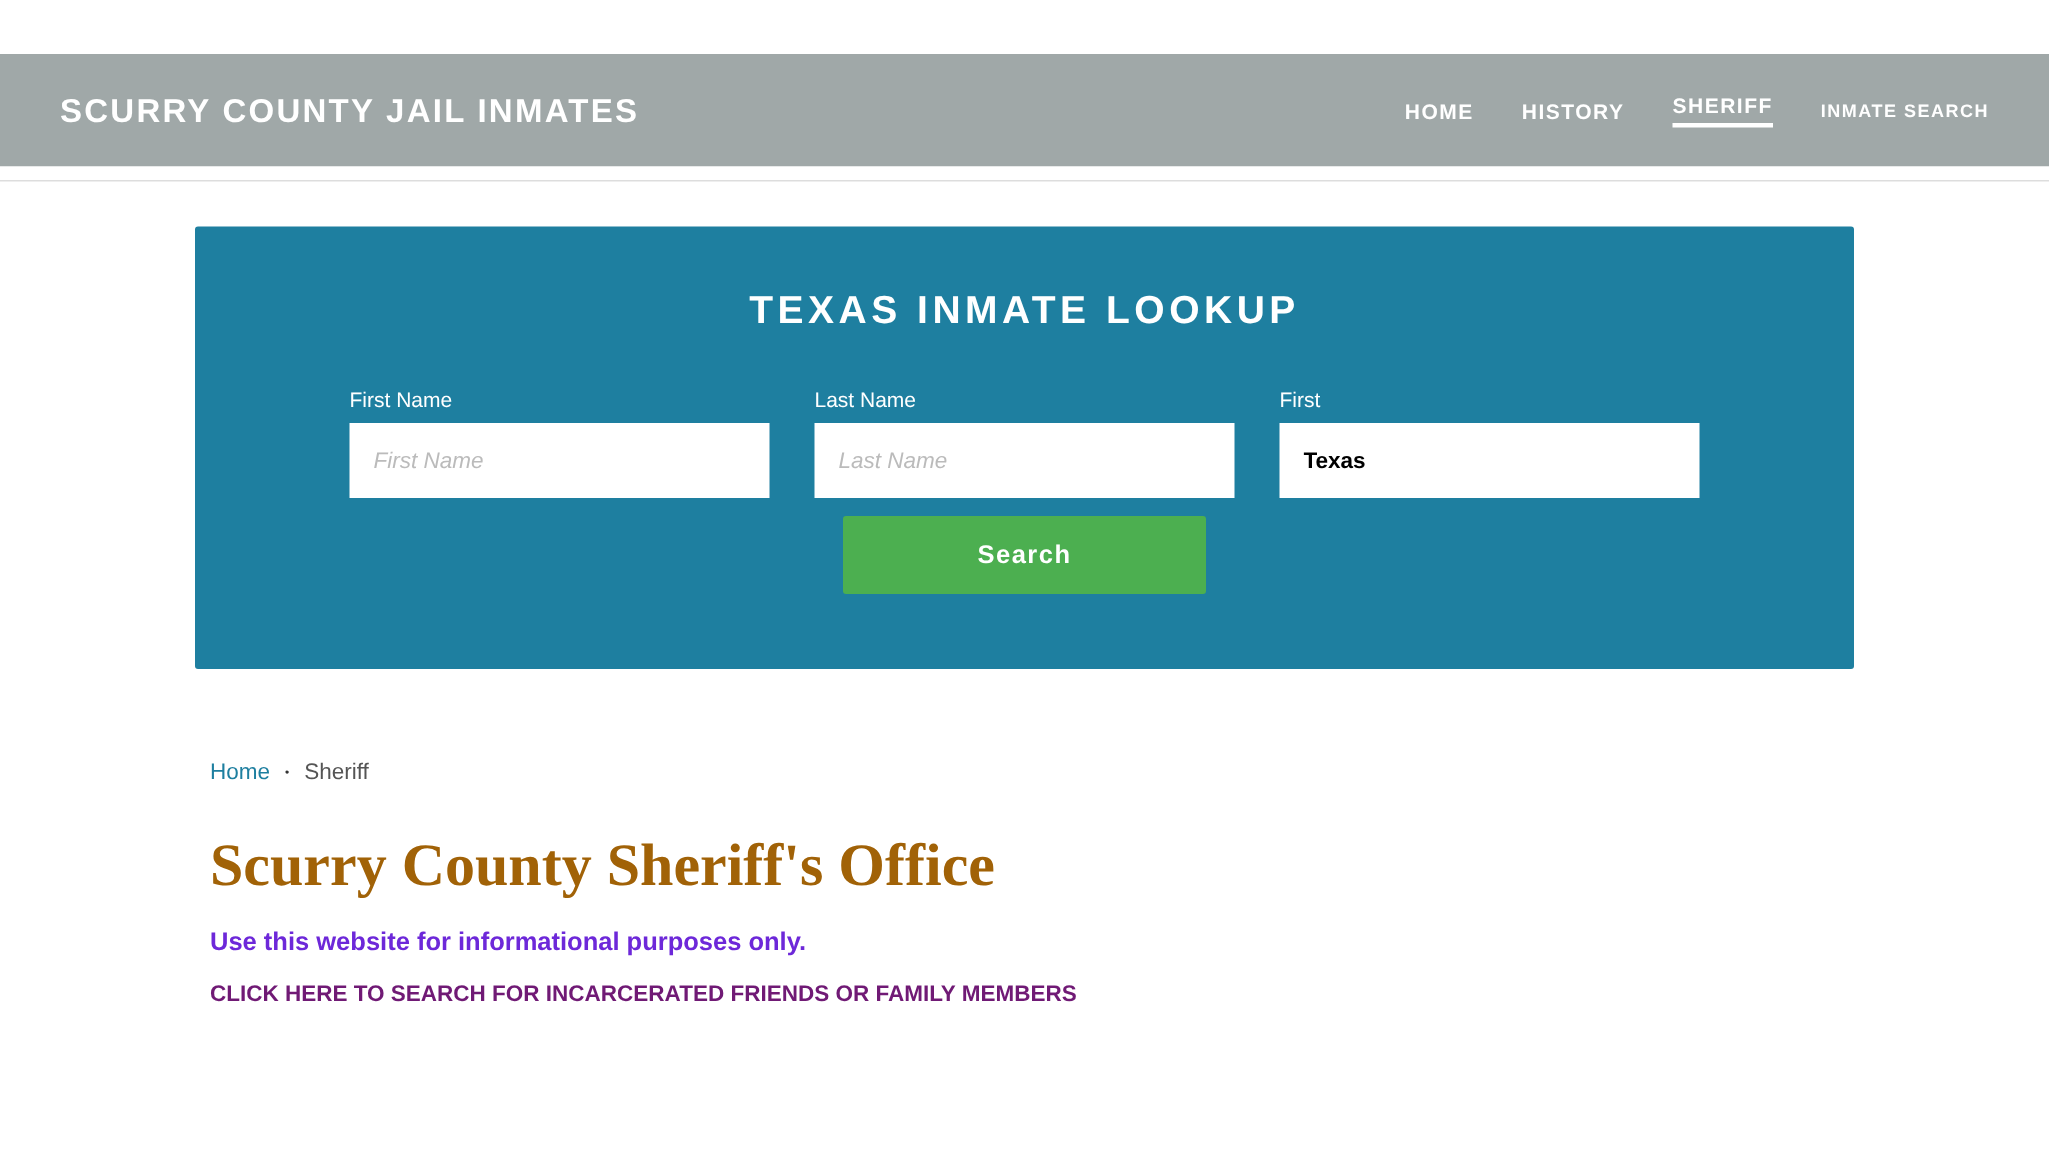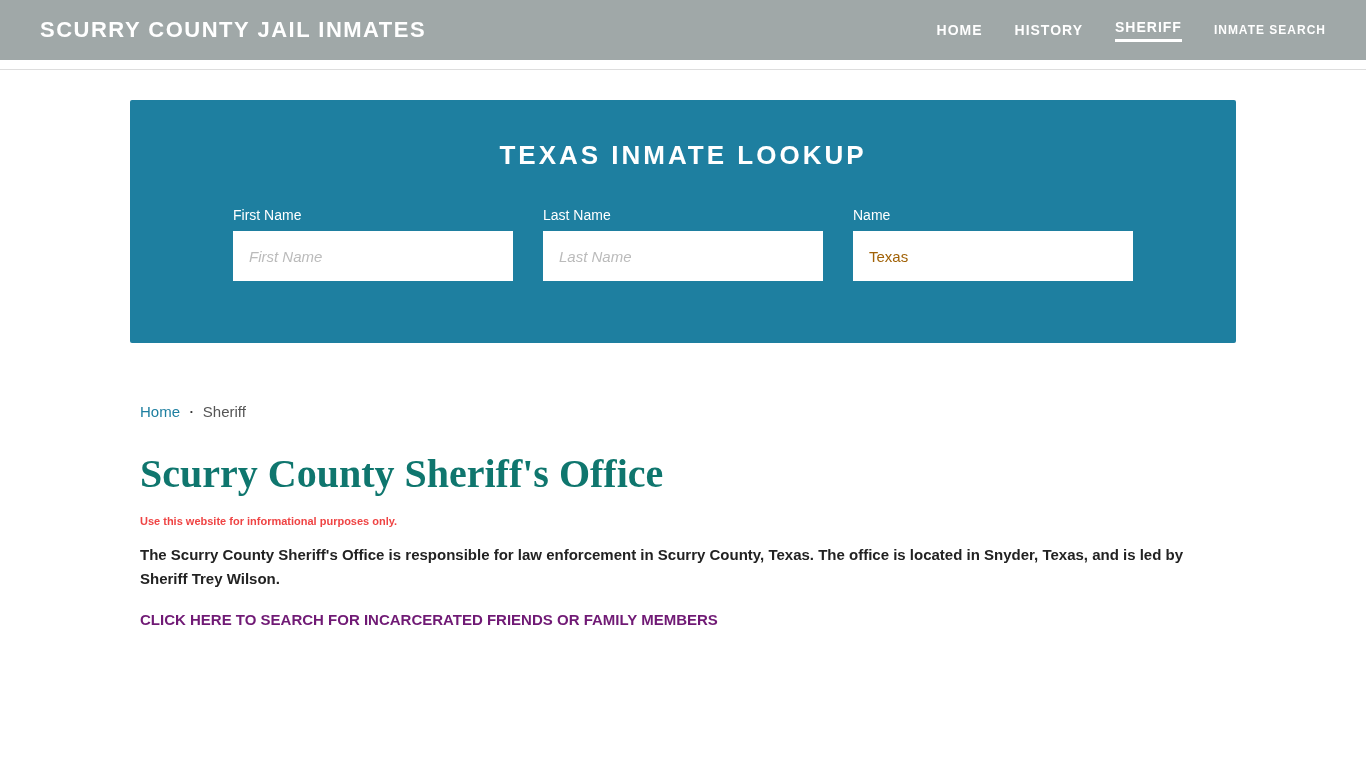--- a/index.html
+++ b/index.html
@@ -16,21 +16,22 @@
       min-height: 768px;
     }
 
     
     .header {
       background: #a0a8a8;
       display: flex;
       align-items: center;
       justify-content: space-between;
       padding: 0 40px;
-      height: 60px;
+      height: 75px;
+      margin-top: 36px;
     }
 
     .header-title {
       color: #fff;
       font-size: 22px;
       font-weight: 900;
       letter-spacing: 1.5px;
       text-transform: uppercase;
     }
 
@@ -113,22 +114,22 @@
       color: #555;
       background: #fff;
     }
 
     .field-input::placeholder {
       color: #bbb;
       font-style: italic;
     }
 
     .field-input.state-input {
-      color: #a16207;
-      font-weight: 400;
+      color: #000000;
+      font-weight: 700;
     }
 
     .search-btn-row {
       display: flex;
       justify-content: center;
     }
 
     .search-btn {
       background: #4caf50;
       color: #fff;
@@ -166,29 +167,29 @@
     }
 
     
     .main-content {
       padding: 10px 140px 40px;
     }
 
     .page-heading {
       font-size: 40px;
       font-weight: 700;
-      color: #0f766e;
+      color: #a16207;
       margin-bottom: 18px;
       font-family: Georgia, 'Times New Roman', serif;
     }
 
     .info-text-bold-1 {
-      font-size: 11px;
-      font-weight: 700;
-      color: #ef4444;
+      font-size: 17px;
+      font-weight: 700;
+      color: #6d28d9;
       margin-bottom: 16px;
     }
 
     .info-text-bold-2 {
       font-size: 15px;
       font-weight: 700;
       color: #222;
       margin-bottom: 20px;
       line-height: 1.6;
     }
@@ -228,30 +229,32 @@
   <div class="search-fields">
     <div class="field-group">
       <label class="field-label">First Name</label>
       <input class="field-input" type="text" placeholder="First Name" style="">
     </div>
     <div class="field-group">
       <label class="field-label">Last Name</label>
       <input class="field-input" type="text" placeholder="Last Name" style="">
     </div>
     <div class="field-group">
-      <label class="field-label">Name</label>
+      <label class="field-label">First</label>
       <input class="field-input state-input" type="text" value="Texas" style="">
     </div>
+  </div>
+  <div class="search-btn-row">
+    <button class="search-btn">Search</button>
   </div>
 </section>
 
 <nav class="breadcrumb">
   <a class="breadcrumb-home">Home</a>
   <span class="breadcrumb-separator">•</span>
   <span class="breadcrumb-current">Sheriff</span>
 </nav>
 
 <main class="main-content">
   <h1 class="page-heading">Scurry County Sheriff's Office</h1>
   <p class="info-text-bold-1">Use this website for informational purposes only.</p>
-  <p class="info-text-bold-2">The Scurry County Sheriff's Office is responsible for law enforcement in Scurry County, Texas. The office is located in Snyder, Texas, and is led by Sheriff Trey Wilson.</p>
   <a class="click-link">CLICK HERE to Search for Incarcerated Friends or Family Members</a>
 </main>
 
 </body></html>

